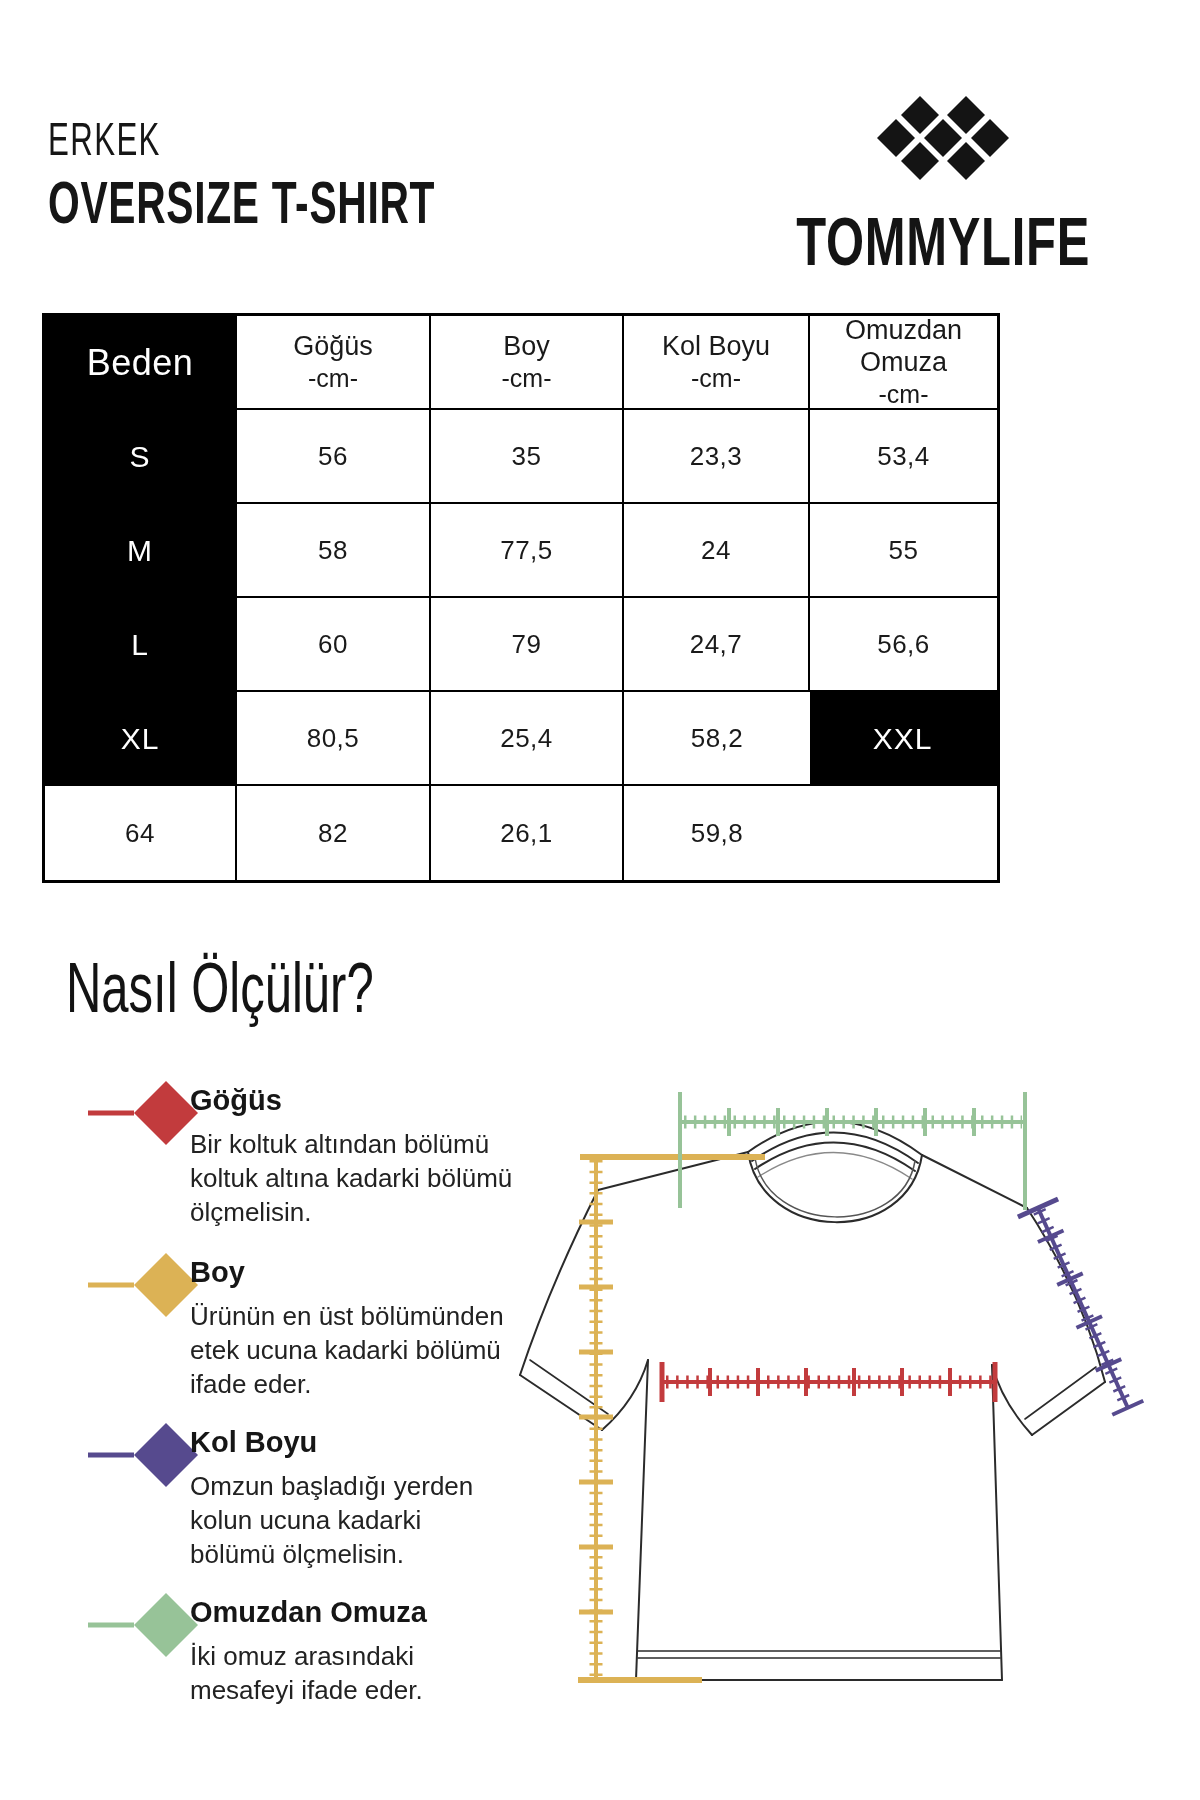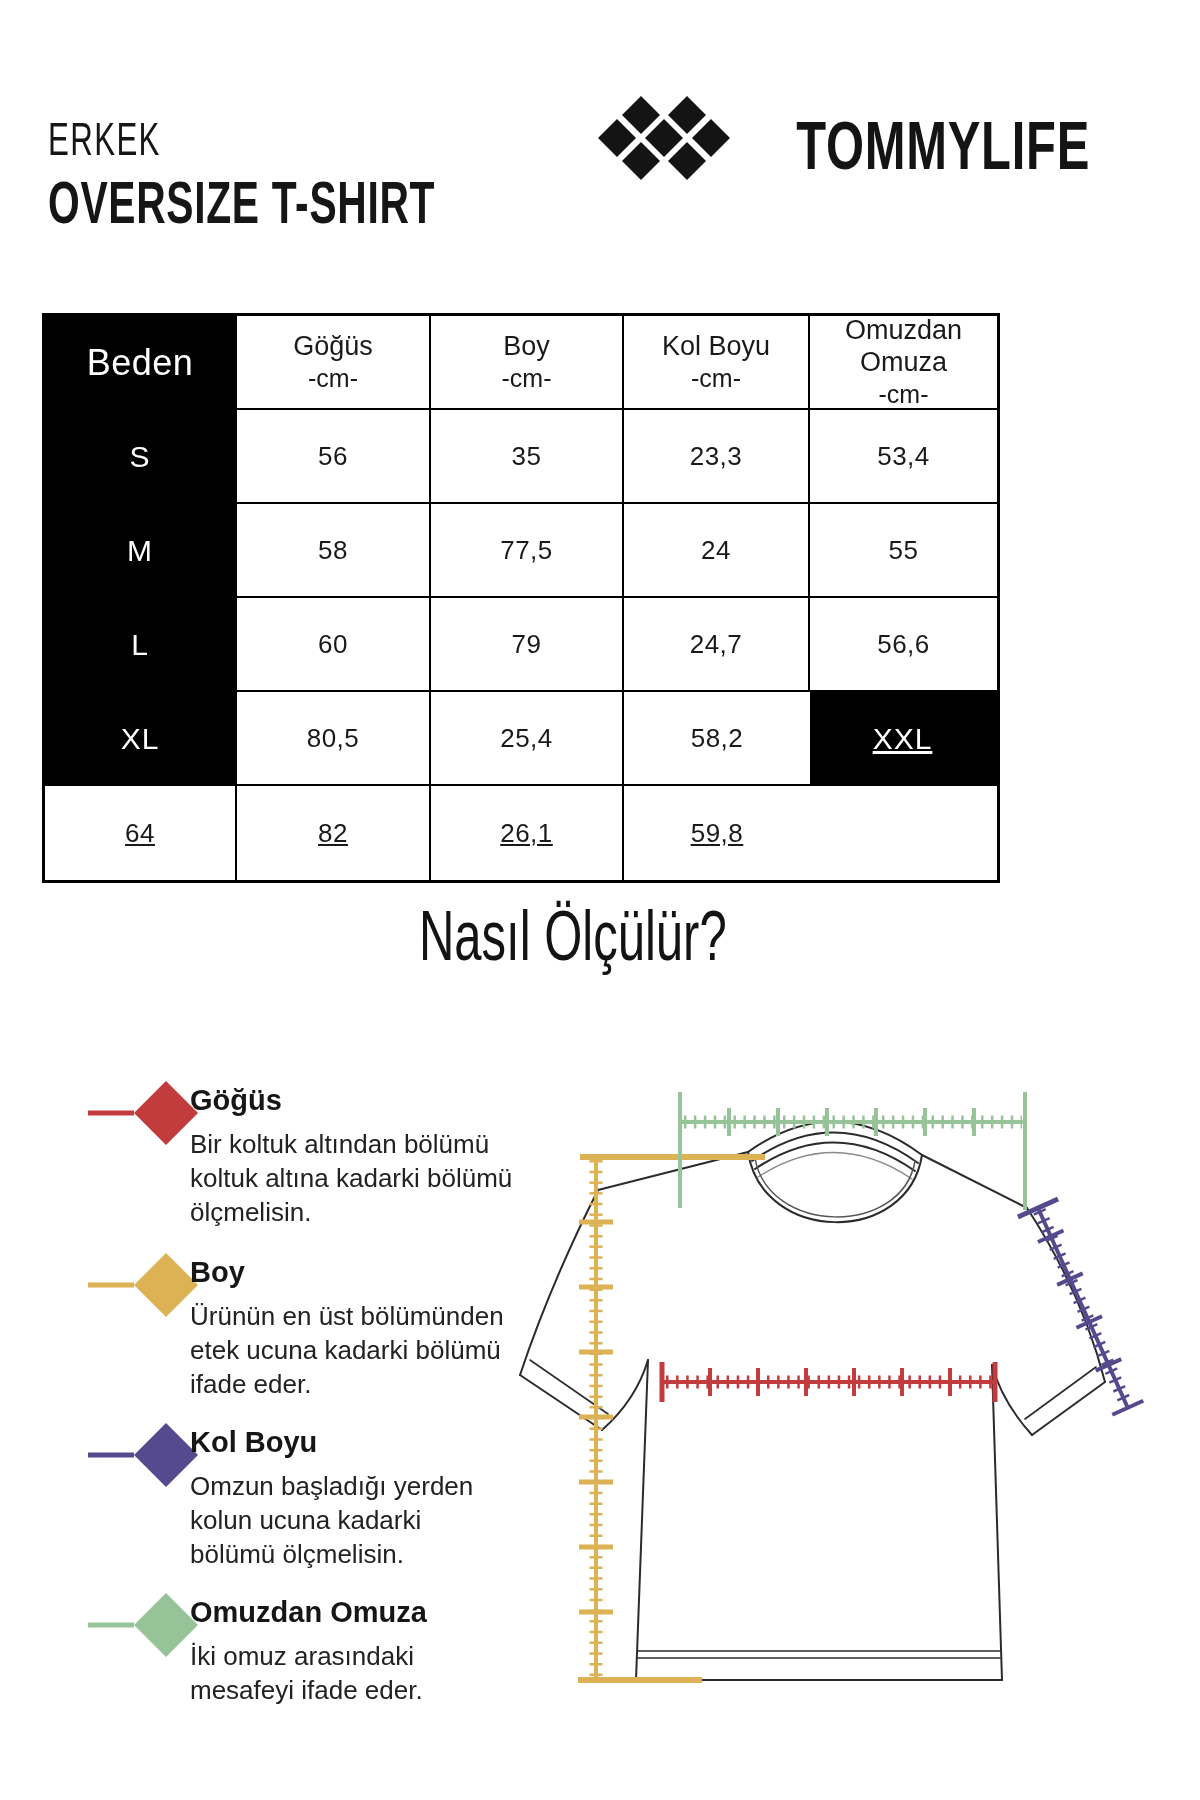--- a/index.html
+++ b/index.html
@@ -5,41 +5,41 @@
   html,body{margin:0;padding:0;background:#ffffff;}
   #page{position:relative;width:1192px;height:1800px;background:#fff;overflow:hidden;
         font-family:"Liberation Sans", sans-serif;color:#111;}
   .abs{position:absolute;}
 
   
   .cat-title{left:48px;top:112px;font-size:46px;font-weight:300;letter-spacing:2px;
              transform:scaleX(.68);transform-origin:left top;white-space:nowrap;color:#161616;}
   .prod-title{left:48px;top:168px;font-size:60px;font-weight:800;letter-spacing:1px;
              transform:scaleX(.68);transform-origin:left top;white-space:nowrap;color:#161616;}
-  .brand-box{right:45px;top:88px;display:flex;align-items:center;}
+  .brand-box{right:45px;top:88px;display:flex;flex-direction:column;align-items:center;}
   .brand-name{font-size:68px;font-weight:800;letter-spacing:1px;transform:scaleX(.72);
               transform-origin:center top;white-space:nowrap;margin-top:14px;color:#141414;}
 
   
   .size-table{left:42px;top:313px;border:3px solid #000;display:grid;
               grid-template-columns:192px 194px 193px 186px 187px;
               grid-template-rows:94px 94px 94px 94px 94px 94px;background:#fff;}
   .cell{display:flex;flex-direction:column;align-items:center;justify-content:center;
         border-right:2px solid #000;border-bottom:2px solid #000;text-align:center;}
   .cell.lastcol{border-right:none;}
-  .cell.lastrow{border-bottom:none;text-decoration:underline;}
+  .cell.lastrow{border-bottom:none;}
   .blackcol{background:#000;color:#fff;border-bottom:none;border-right:2px solid #000;}
   .th{font-size:27px;font-weight:500;line-height:32px;color:#1a1a1a;padding:0 6px;}
   .th .unit{font-size:25px;font-weight:400;}
   .td{font-size:26px;font-weight:400;color:#1a1a1a;letter-spacing:.5px;}
   .size-label{font-size:30px;letter-spacing:1px;font-weight:400;}
   .beden-label{font-size:36px;letter-spacing:.5px;font-weight:400;}
 
   
-  .howto-title{left:0;top:896px;width:1145px;text-align:center;}
+  .howto-title{left:0;top:948px;width:1145px;text-align:left;}
   .howto-title span{display:inline-block;font-size:70px;font-weight:400;letter-spacing:0;
                     transform:scaleX(.70);transform-origin:center top;white-space:nowrap;color:#131313;}
 
   .legend-item{position:absolute;left:0;width:470px;}
   .legend-icon{position:absolute;left:88px;top:0;}
   .legend-text{position:absolute;left:190px;top:6px;width:350px;}
   .legend-name{font-size:29px;font-weight:700;color:#161616;margin-bottom:10px;}
   .legend-desc{font-size:26px;line-height:34px;color:#222;font-weight:400;}
 
   

